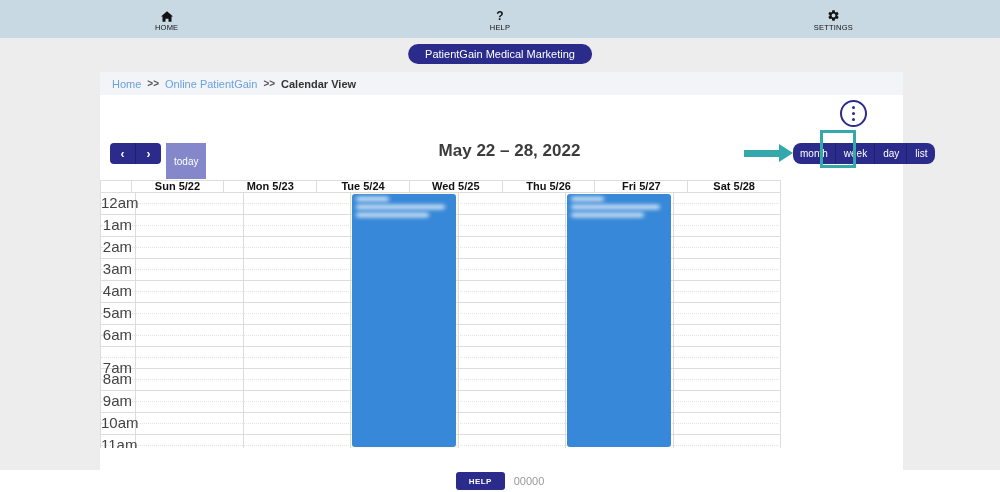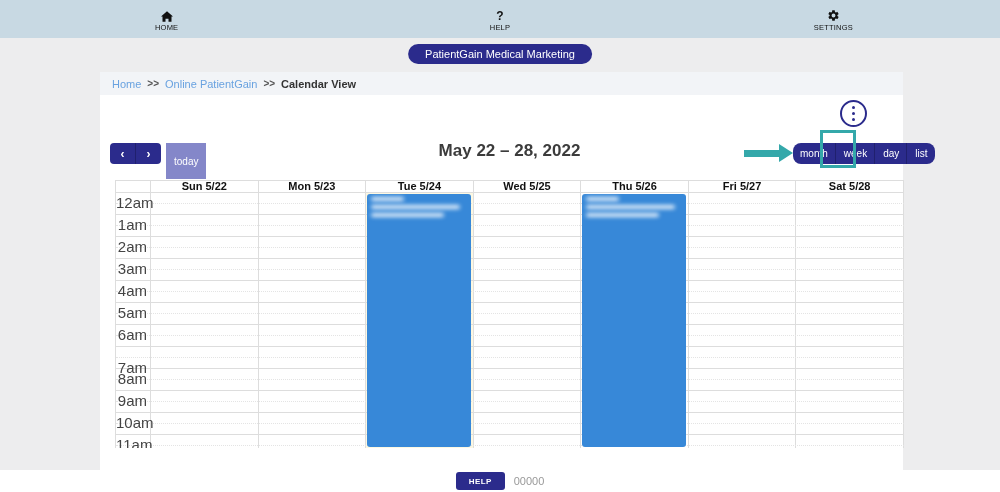--- a/index.html
+++ b/index.html
@@ -33,21 +33,21 @@
   .nav-btn + .nav-btn{border-left:1px solid #20206e;}
   .today-btn{position:absolute;left:66px;top:71px;height:36px;background:#8487c9;color:#fff;font-size:10px;border:none;border-radius:0;padding:0 8px;cursor:pointer;}
   .cal-title{position:absolute;top:69px;left:16px;right:0;text-align:center;font-size:17px;font-weight:600;color:#3c3c3c;}
   .view-group{position:absolute;left:693px;top:71px;height:21px;display:flex;background:#2b2b8c;border-radius:8px;}
   .view-btn{color:#fff;font-size:10px;padding:0 7px;display:flex;align-items:center;cursor:pointer;}
   .view-btn + .view-btn{border-left:1px solid #20206e;padding-left:8px;}
   .teal-box{position:absolute;left:720px;top:58px;width:36px;height:38px;border:3px solid #34a8aa;box-sizing:border-box;pointer-events:none;z-index:5;}
   .arrow-shaft{position:absolute;left:644px;top:78px;width:35px;height:7px;background:#34a8aa;}
   .arrow-head{position:absolute;left:679px;top:72px;width:0;height:0;border-top:9.5px solid transparent;border-bottom:9.5px solid transparent;border-left:14px solid #34a8aa;}
   
-  .calgrid{position:absolute;left:0;top:108px;width:789px;padding-left:15px;}
+  .calgrid{position:absolute;left:0;top:108px;width:681px;}
   .head-row,.allday-row{display:flex;border-left:1px solid #ddd;box-sizing:border-box;}
   .head-row{height:13px;border-top:1px solid #ddd;border-bottom:1px solid #ddd;}
   .allday-row{height:22px;border-bottom:2px solid #ddd;}
   .axis-cell{width:35px;box-sizing:border-box;border-right:1px solid #ddd;font-size:10px;color:#444;display:flex;align-items:center;justify-content:flex-end;padding-right:2px;}
   .head-cell{width:107.57px;box-sizing:border-box;border-right:1px solid #ddd;font-size:11px;font-weight:bold;color:#111;text-align:center;line-height:11px;}
   .allday-cell{width:107.57px;box-sizing:border-box;border-right:1px solid #ddd;}
   .allday-cell.today{background:#fcf8e3;}
   .timegrid{position:relative;height:255px;overflow:hidden;border-left:1px solid #ddd;box-sizing:border-box;}
   .tg-col{position:absolute;top:0;bottom:0;box-sizing:border-box;border-right:1px solid #ddd;z-index:0;}
   .tg-col.today{background:#fcf8e3;}

